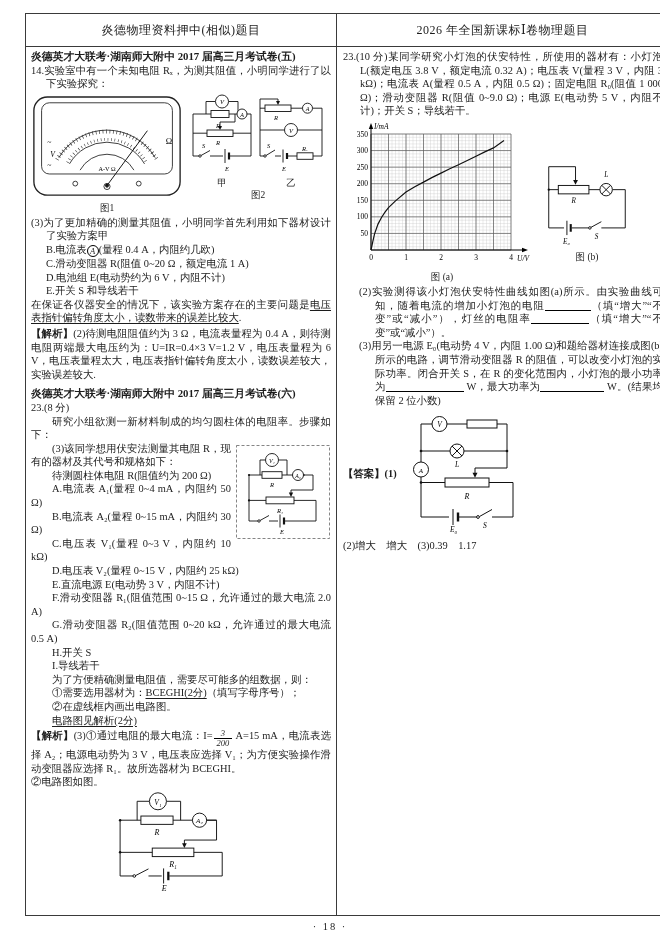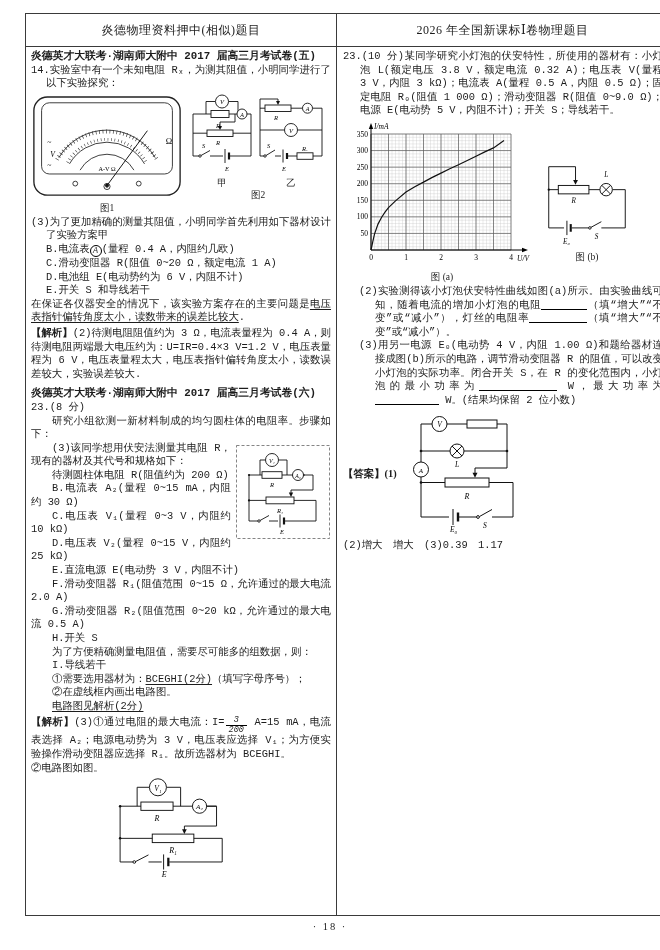--- a/index.html
+++ b/index.html
@@ -14,21 +14,21 @@
     border:1px solid #3a3a3a; display:flex; flex-direction:column; background:#fff;
   }
   .thead { display:flex; flex:0 0 33px; border-bottom:1px solid #3a3a3a; }
   .th { display:flex; align-items:center; justify-content:center; font-size:12px; letter-spacing:.5px; }
   .th.l { flex:0 0 311px; border-right:1px solid #3a3a3a; }
   .th.r { flex:1; }
   .tbody { display:flex; flex:1; overflow:hidden; }
   .col { font-size:10.4px; line-height:13.6px; overflow:hidden; }
   .col.l { flex:0 0 311px; border-right:1px solid #3a3a3a; padding:3px 5px 2px 5px; }
   .col.r { flex:1; padding:3px 5px 2px 6px; }
-  p { margin:0;font-family:Liberation Mono, monospace; }
+  p { margin:0; }
   .jp { text-align:justify; }
   .b { font-weight:bold; }
   .title { font-weight:bold; font-size:10.8px; }
   .mt2{margin-top:2px;} .mt4{margin-top:4px;} .mt6{margin-top:6px;}
   .hang15 { padding-left:15px; text-indent:-15px; }
   .hang17 { padding-left:17px; text-indent:-17px; }
   .ind15 { margin-left:15px; }
   .ti2 { text-indent:21px; }
   .q-sub { margin-left:16px; padding-left:16px; text-indent:-16px; }
   .circ {
@@ -194,29 +194,30 @@
               <circle cx="14" cy="56.4" r="1.1" fill="#111"></circle>
               <text x="37" y="18.6" font-size="6" class="it" text-anchor="middle">V₁</text>
               <text x="37" y="43" font-size="6.5" class="it" text-anchor="middle">R</text>
               <text x="63" y="33.5" font-size="5.8" class="it" text-anchor="middle">A₂</text>
               <text x="45" y="69" font-size="6.5" class="it" text-anchor="middle">R₁</text>
               <text x="45" y="90" font-size="6.5" class="it">E</text>
             </svg>
           </div>
           <p class="jp ti2">(3)该同学想用伏安法测量其电阻 R，现有的器材及其代号和规格如下：</p>
           <p class="jp ti2">待测圆柱体电阻 R(阻值约为 200 Ω)</p>
+          <p class="jp ti2">A.电流表 A₁(量程 0~4 mA，内阻约 50 Ω)</p>
           <p class="jp ti2">B.电流表 A₂(量程 0~15 mA，内阻约 30 Ω)</p>
           <p class="jp ti2">C.电压表 V₁(量程 0~3 V，内阻约 10 kΩ)</p>
           <p class="jp ti2">D.电压表 V₂(量程 0~15 V，内阻约 25 kΩ)</p>
           <p class="jp ti2">E.直流电源 E(电动势 3 V，内阻不计)</p>
           <p class="jp ti2">F.滑动变阻器 R₁(阻值范围 0~15 Ω，允许通过的最大电流 2.0 A)</p>
           <p class="jp ti2">G.滑动变阻器 R₂(阻值范围 0~20 kΩ，允许通过的最大电流 0.5 A)</p>
           <p class="jp ti2">H.开关 S</p>
+          <p class="jp ti2">I.导线若干</p>
           <p class="jp ti2">为了方便精确测量电阻值，需要尽可能多的组数据，则：</p>
-          <p class="jp ti2">I.导线若干</p>
           <p class="ti2"><span>①需要选用器材为：</span><span class="uans">BCEGHI(2分)</span><span>（填写字母序号）；</span></p>
           <p class="ti2">②在虚线框内画出电路图。</p>
           <p class="ti2"><span class="uans">电路图见解析(2分)</span></p>
           <div style="clear:both;"></div>
         </div>
 
         <p class="jp mt2"><span class="b">【解析】</span><span>(3)①通过电阻的最大电流：I=</span><span class="frac"><span class="num">3</span><span class="den">200</span></span><span> A=15 mA，电流表选择 A₂；电源电动势为 3 V，电压表应选择 V₁；为方便实验操作滑动变阻器应选择 R₁。故所选器材为 BCEGHI。</span></p>
         <p>②电路图如图。</p>
 
         <div style="margin-left:68px;">

